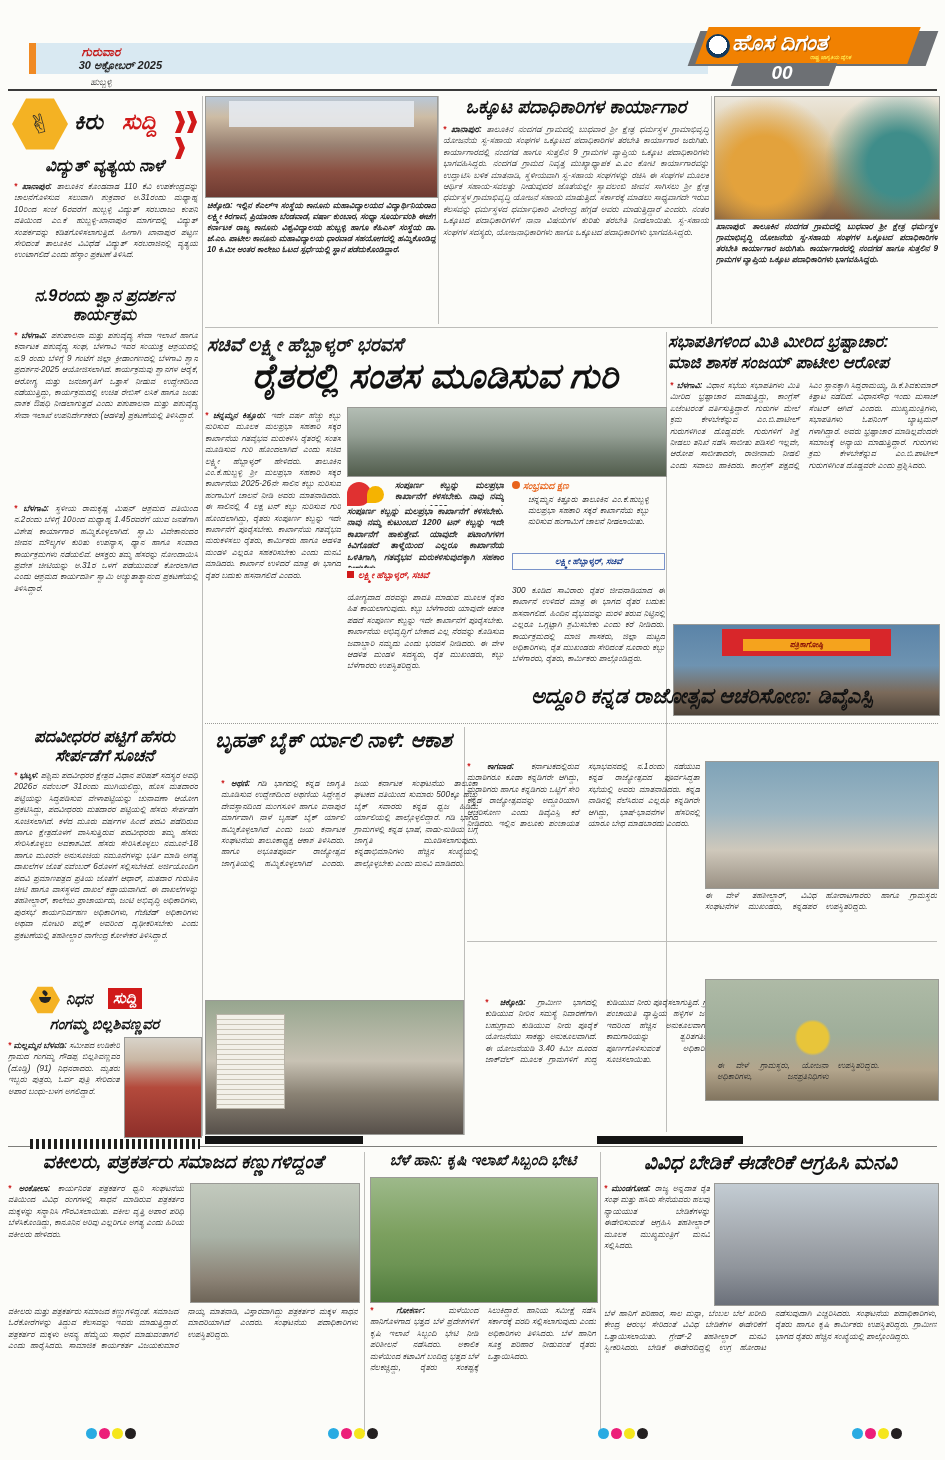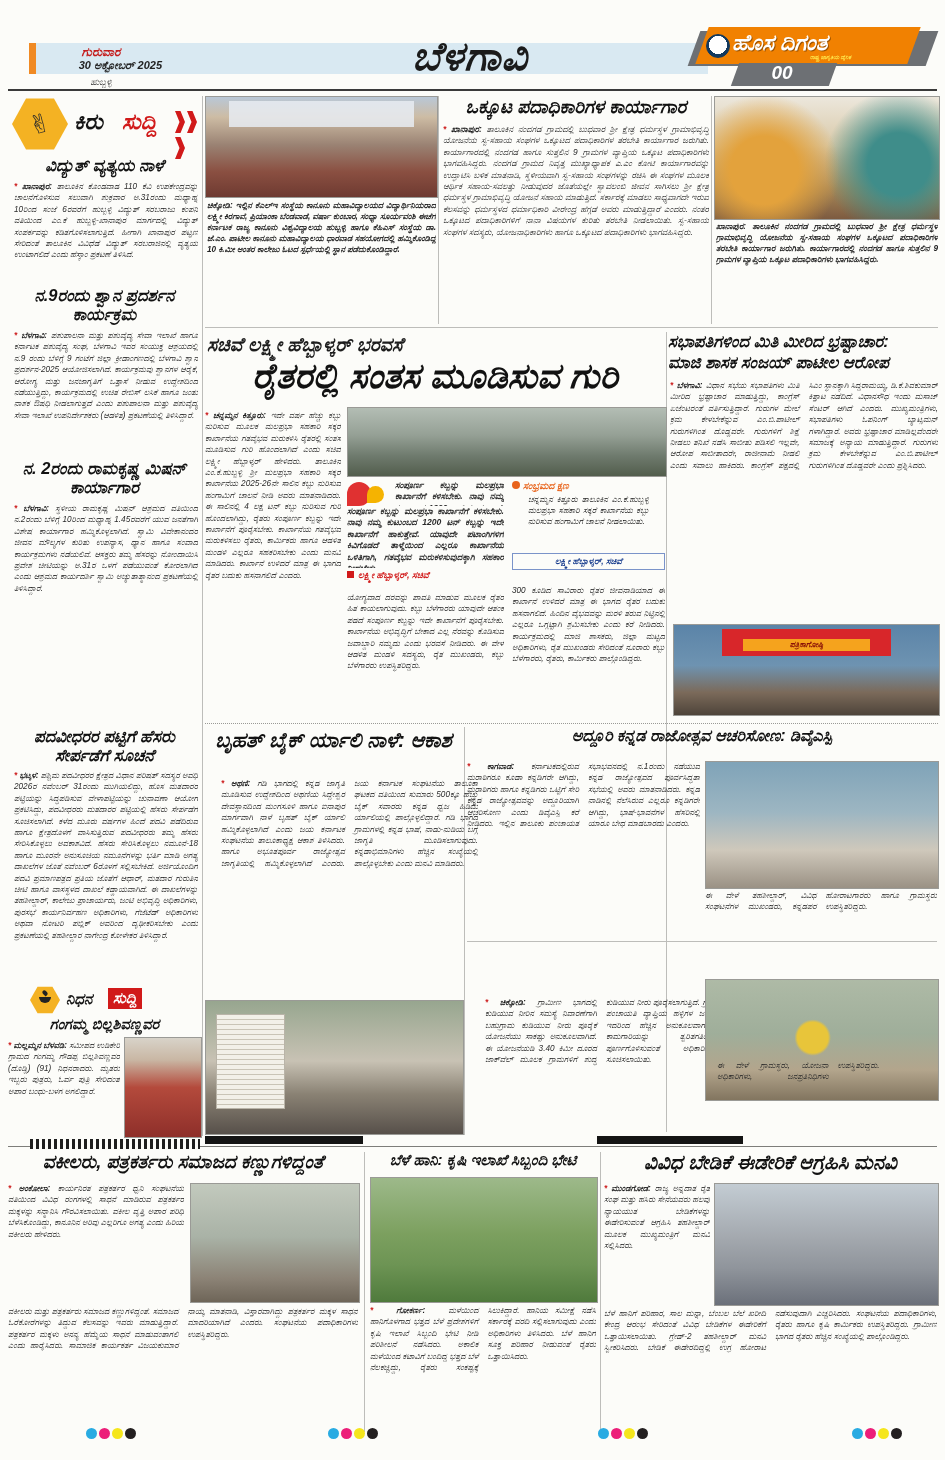--- a/index.html
+++ b/index.html
@@ -43,21 +43,20 @@
 </head>
 <body>
 
 <div id="page">
 
   <div class="abs" style="left:36px;top:43px;width:672px;height:31px;background:#d9e9f2;"></div>
   <div class="abs" style="left:29px;top:43px;width:7px;height:31px;background:#f08a24;"></div>
   <div class="abs" style="left:46px;top:45px;width:110px;text-align:center;font-size:12px;font-weight:700;color:#c41c1c;">ಗುರುವಾರ</div>
   <div class="abs" style="left:40px;top:59px;width:122px;text-align:right;font-size:11px;font-weight:700;color:#222;">30 ಅಕ್ಟೋಬರ್ 2025</div>
   <div class="abs" style="left:46px;top:77px;width:110px;text-align:center;font-size:9px;color:#333;">ಹುಬ್ಬಳ್ಳಿ</div>
-  <div class="abs" style="left:250px;top:34px;width:440px;text-align:center;font-size:40px;font-weight:800;color:#1b1b1b;letter-spacing:1px;">ಬೆಳಗಾವಿ</div>
 
   <div class="abs" style="left:694px;top:31px;width:238px;height:35px;background:#6d7074;transform:skewX(-20deg);"></div>
   <div class="abs" style="left:702px;top:27px;width:212px;height:37px;background:#f18101;transform:skewX(-20deg);"></div>
   <div class="abs" style="left:735px;top:63px;width:98px;height:23px;background:#6d7074;transform:skewX(-20deg);"></div>
   <div class="abs" style="left:706px;top:34px;width:22px;height:22px;border-radius:50%;background:radial-gradient(circle at 50% 45%,#fff 0 55%,#12395e 56% 100%);border:1px solid #12395e;"></div>
   <div class="abs" style="left:732px;top:30px;width:180px;font-size:22px;font-weight:800;color:#ffffff;text-shadow:1px 1px 0 #9a5200;">ಹೊಸ ದಿಗಂತ</div>
   <div class="abs" style="left:810px;top:54px;width:100px;font-size:5.5px;font-weight:700;color:#ffe94d;">ರಾಷ್ಟ್ರ ಜಾಗೃತಿಯ ದೈನಿಕ</div>
   <div class="abs" style="left:752px;top:62px;width:60px;text-align:center;font-size:19px;font-weight:800;color:#ffffff;">00</div>
   <div class="abs" style="left:8px;top:89px;width:929px;height:2px;background:#3a3a3a;"></div>
 
@@ -89,21 +88,20 @@
     <span class="dl">ಖಾನಾಪುರ:</span>
     <span>ತಾಲೂಕಿನ ಕೊಂಡವಾಡ 110 ಕೆವಿ ಉಪಕೇಂದ್ರವನ್ನು ಚಾಲನೆಗೊಳಿಸುವ ಸಲುವಾಗಿ ಶುಕ್ರವಾರ ಅ.31ರಂದು ಮಧ್ಯಾಹ್ನ 10ರಿಂದ ಸಂಜೆ 6ರವರೆಗೆ ಹುಬ್ಬಳ್ಳಿ ವಿದ್ಯುತ್ ಸರಬರಾಜು ಕಂಪನಿ ವತಿಯಿಂದ ಎಂ.ಕೆ ಹುಬ್ಬಳ್ಳಿ-ಖಾನಾಪುರ ಮಾರ್ಗದಲ್ಲಿ ವಿದ್ಯುತ್ ಸಂಪರ್ಕವನ್ನು ಕಡಿತಗೊಳಿಸಲಾಗುತ್ತಿದೆ. ಹೀಗಾಗಿ ಖಾನಾಪುರ ಪಟ್ಟಣ ಸೇರಿದಂತೆ ತಾಲೂಕಿನ ವಿವಿಧೆಡೆ ವಿದ್ಯುತ್ ಸರಬರಾಜಿನಲ್ಲಿ ವ್ಯತ್ಯಯ ಉಂಟಾಗಲಿದೆ ಎಂದು ಹೆಸ್ಕಾಂ ಪ್ರಕಟಣೆ ತಿಳಿಸಿದೆ.</span>
   </p>
 
   <div class="abs hl" style="left:8px;top:286px;width:193px;height:41px;font-size:16.5px;">ನ.9ರಂದು ಶ್ವಾನ ಪ್ರದರ್ಶನ ಕಾರ್ಯಕ್ರಮ</div>
   <p class="abs body" style="left:14px;top:330px;width:184px;height:127px;margin:0;">
     <span class="dl">ಬೆಳಗಾವಿ:</span>
     <span>ಪಶುಪಾಲನಾ ಮತ್ತು ಪಶುವೈದ್ಯ ಸೇವಾ ಇಲಾಖೆ ಹಾಗೂ ಕರ್ನಾಟಕ ಪಶುವೈದ್ಯ ಸಂಘ, ಬೆಳಗಾವಿ ಇವರ ಸಂಯುಕ್ತ ಆಶ್ರಯದಲ್ಲಿ ನ.9 ರಂದು ಬೆಳಿಗ್ಗೆ 9 ಗಂಟೆಗೆ ಜಿಲ್ಲಾ ಕ್ರೀಡಾಂಗಣದಲ್ಲಿ ಬೆಳಗಾವಿ ಶ್ವಾನ ಪ್ರದರ್ಶನ-2025 ಆಯೋಜಿಸಲಾಗಿದೆ. ಕಾರ್ಯಕ್ರಮವು ಶ್ವಾನಗಳ ಆರೈಕೆ, ಆರೋಗ್ಯ ಮತ್ತು ಜನಜಾಗೃತಿಗೆ ಒತ್ತಾಸೆ ನೀಡುವ ಉದ್ದೇಶದಿಂದ ನಡೆಯುತ್ತಿದ್ದು, ಕಾರ್ಯಕ್ರಮದಲ್ಲಿ ಉಚಿತ ರೇಬಿಸ್ ಲಸಿಕೆ ಹಾಗೂ ಜಂತು ನಾಶಕ ಔಷಧಿ ನೀಡಲಾಗುತ್ತದೆ ಎಂದು ಪಶುಪಾಲನಾ ಮತ್ತು ಪಶುವೈದ್ಯ ಸೇವಾ ಇಲಾಖೆ ಉಪನಿರ್ದೇಶಕರು (ಆಡಳಿತ) ಪ್ರಕಟಣೆಯಲ್ಲಿ ತಿಳಿಸಿದ್ದಾರೆ.</span>
   </p>
 
-  <div class="abs hl" style="left:8px;top:459px;width:193px;height:41px;font-size:16.5px;">ನ. 2ರಂದು ರಾಮಕೃಷ್ಣ ಮಿಷನ್ ಕಾರ್ಯಾಗಾರ</div>
   <p class="abs body" style="left:14px;top:503px;width:184px;height:220px;margin:0;">
     <span class="dl">ಬೆಳಗಾವಿ:</span>
     <span>ಸ್ಥಳೀಯ ರಾಮಕೃಷ್ಣ ಮಿಷನ್ ಆಶ್ರಮದ ವತಿಯಿಂದ ನ.2ರಂದು ಬೆಳಿಗ್ಗೆ 10ರಿಂದ ಮಧ್ಯಾಹ್ನ 1.45ರವರೆಗೆ ಯುವ ಜನತೆಗಾಗಿ ವಿಶೇಷ ಕಾರ್ಯಾಗಾರ ಹಮ್ಮಿಕೊಳ್ಳಲಾಗಿದೆ. ಸ್ವಾಮಿ ವಿವೇಕಾನಂದರ ಜೀವನ ಮೌಲ್ಯಗಳ ಕುರಿತು ಉಪನ್ಯಾಸ, ಧ್ಯಾನ ಹಾಗೂ ಸಂವಾದ ಕಾರ್ಯಕ್ರಮಗಳು ನಡೆಯಲಿವೆ. ಆಸಕ್ತರು ತಮ್ಮ ಹೆಸರನ್ನು ನೋಂದಾಯಿಸಿ ಪ್ರವೇಶ ಚೀಟಿಯನ್ನು ಅ.31ರ ಒಳಗೆ ಪಡೆಯುವಂತೆ ಕೋರಲಾಗಿದೆ ಎಂದು ಆಶ್ರಮದ ಕಾರ್ಯದರ್ಶಿ ಸ್ವಾಮಿ ಅಚ್ಯುತಾತ್ಮಾನಂದ ಪ್ರಕಟಣೆಯಲ್ಲಿ ತಿಳಿಸಿದ್ದಾರೆ.</span>
   </p>
 
   <div class="abs hl" style="left:8px;top:727px;width:193px;height:41px;font-size:16.5px;">ಪದವೀಧರರ ಪಟ್ಟಿಗೆ ಹೆಸರು ಸೇರ್ಪಡೆಗೆ ಸೂಚನೆ</div>
   <p class="abs body" style="left:14px;top:770px;width:184px;height:212px;margin:0;">
     <span class="dl">ಭಟ್ಕಳ:</span>
     <span>ಪಶ್ಚಿಮ ಪದವೀಧರರ ಕ್ಷೇತ್ರದ ವಿಧಾನ ಪರಿಷತ್ ಸದಸ್ಯರ ಅವಧಿ 2026ರ ನವೆಂಬರ್ 31ರಂದು ಮುಗಿಯಲಿದ್ದು, ಹೊಸ ಮತದಾರರ ಪಟ್ಟಿಯನ್ನು ಸಿದ್ಧಪಡಿಸುವ ವೇಳಾಪಟ್ಟಿಯನ್ನು ಚುನಾವಣಾ ಆಯೋಗ ಪ್ರಕಟಿಸಿದ್ದು, ಪದವೀಧರರು ಮತದಾರರ ಪಟ್ಟಿಯಲ್ಲಿ ಹೆಸರು ಸೇರ್ಪಡೆಗೆ ಸೂಚಿಸಲಾಗಿದೆ. ಕಳೆದ ಮೂರು ವರ್ಷಗಳ ಹಿಂದೆ ಪದವಿ ಪಡೆದಿರುವ ಹಾಗೂ ಕ್ಷೇತ್ರದೊಳಗೆ ವಾಸಿಸುತ್ತಿರುವ ಪದವೀಧರರು ತಮ್ಮ ಹೆಸರು ಸೇರಿಸಿಕೊಳ್ಳಲು ಅವಕಾಶವಿದೆ. ಹೆಸರು ಸೇರಿಸಿಕೊಳ್ಳಲು ನಮೂನೆ-18 ಹಾಗೂ ಮೂರನೇ ಅನುಸೂಚಿಯ ನಮೂನೆಗಳನ್ನು ಭರ್ತಿ ಮಾಡಿ ಅಗತ್ಯ ದಾಖಲೆಗಳ ಜೊತೆ ನವೆಂಬರ್ 6ರೊಳಗೆ ಸಲ್ಲಿಸಬೇಕಿದೆ. ಅರ್ಜಿಯೊಂದಿಗೆ ಪದವಿ ಪ್ರಮಾಣಪತ್ರದ ಪ್ರತಿಯ ಜೊತೆಗೆ ಆಧಾರ್, ಮತದಾರ ಗುರುತಿನ ಚೀಟಿ ಹಾಗೂ ವಾಸಸ್ಥಳದ ದಾಖಲೆ ಕಡ್ಡಾಯವಾಗಿದೆ. ಈ ದಾಖಲೆಗಳನ್ನು ತಹಶೀಲ್ದಾರ್, ಕಾಲೇಜು ಪ್ರಾಚಾರ್ಯರು, ಜಂಟಿ ಅಭಿವೃದ್ಧಿ ಅಧಿಕಾರಿಗಳು, ಪುರಸಭೆ ಕಾರ್ಯನಿರ್ವಹಣ ಅಧಿಕಾರಿಗಳು, ಗೆಜೆಟೆಡ್ ಅಧಿಕಾರಿಗಳು ಅಥವಾ ನೋಟರಿ ಪಬ್ಲಿಕ್ ಅವರಿಂದ ದೃಢೀಕರಿಸಬೇಕು ಎಂದು ಪ್ರಕಟಣೆಯಲ್ಲಿ ತಹಶೀಲ್ದಾರ ನಾಗೇಂದ್ರ ಕೋಳೇಕರ ತಿಳಿಸಿದ್ದಾರೆ.</span>
   </p>
@@ -186,21 +184,21 @@
   <div class="abs hl" style="left:205px;top:728px;width:257px;height:28px;font-size:20.5px;">ಬೃಹತ್ ಬೈಕ್ ರ್ಯಾಲಿ ನಾಳೆ: ಆಕಾಶ</div>
   <p class="abs body cols2" style="left:205px;top:762px;width:257px;height:234px;margin:16px;">
     <span class="dl">ಅಥಣಿ:</span>
     <span>ಗಡಿ ಭಾಗದಲ್ಲಿ ಕನ್ನಡ ಜಾಗೃತಿ ಮೂಡಿಸುವ ಉದ್ದೇಶದಿಂದ ಅಥಣಿಯ ಸಿದ್ದೇಶ್ವರ ದೇವಸ್ಥಾನದಿಂದ ಮಂಗಸೂಳಿ ಹಾಗೂ ಐನಾಪುರ ಮಾರ್ಗವಾಗಿ ನಾಳೆ ಬೃಹತ್ ಬೈಕ್ ರ್ಯಾಲಿ ಹಮ್ಮಿಕೊಳ್ಳಲಾಗಿದೆ ಎಂದು ಜಯ ಕರ್ನಾಟಕ ಸಂಘಟನೆಯ ತಾಲೂಕಾಧ್ಯಕ್ಷ ಆಕಾಶ ತಿಳಿಸಿದರು. ಹಾಗೂ ಅಭೂತಪೂರ್ವ ರಾಜ್ಯೋತ್ಸವ ಜಾಗೃತಿಯಲ್ಲಿ ಹಮ್ಮಿಕೊಳ್ಳಲಾಗಿದೆ ಎಂದರು. ಜಯ ಕರ್ನಾಟಕ ಸಂಘಟನೆಯ ತಾಲೂಕಾ ಘಟಕದ ವತಿಯಿಂದ ಸುಮಾರು 500ಕ್ಕೂ ಹೆಚ್ಚು ಬೈಕ್ ಸವಾರರು ಕನ್ನಡ ಧ್ವಜ ಹಿಡಿದು ರ್ಯಾಲಿಯಲ್ಲಿ ಪಾಲ್ಗೊಳ್ಳಲಿದ್ದಾರೆ. ಗಡಿ ಭಾಗದ ಗ್ರಾಮಗಳಲ್ಲಿ ಕನ್ನಡ ಭಾಷೆ, ನಾಡು-ನುಡಿಯ ಬಗ್ಗೆ ಜಾಗೃತಿ ಮೂಡಿಸಲಾಗುವುದು. ಕನ್ನಡಾಭಿಮಾನಿಗಳು ಹೆಚ್ಚಿನ ಸಂಖ್ಯೆಯಲ್ಲಿ ಪಾಲ್ಗೊಳ್ಳಬೇಕು ಎಂದು ಮನವಿ ಮಾಡಿದರು.</span>
   </p>
   <div class="photo p-rally" style="left:205px;top:1000px;width:257px;height:133px;">
     <div style="position:absolute;left:4%;top:10%;width:26%;height:70%;background:#f2f0e8;border:1px solid #b9b4a8;
                 background-image:repeating-linear-gradient(180deg,#f2f0e8 0 4px,#c9c4b6 4px 5px);"></div>
   </div>
 
-  <div class="abs hl" style="left:467px;top:727px;width:470px;height:28px;font-size:16px;">ಅದ್ದೂರಿ ಕನ್ನಡ ರಾಜೋತ್ಸವ ಆಚರಿಸೋಣ: ಡಿವೈಎಸ್ಪಿ</div>
+  <div class="abs hl" style="left:467px;top:684px;width:470px;height:28px;font-size:21px;">ಅದ್ದೂರಿ ಕನ್ನಡ ರಾಜೋತ್ಸವ ಆಚರಿಸೋಣ: ಡಿವೈಎಸ್ಪಿ</div>
   <p class="abs body cols2" style="left:467px;top:761px;width:233px;height:174px;margin:0;">
     <span class="dl">ಕಾಗವಾಡ:</span>
     <span>ಕರ್ನಾಟಕದಲ್ಲಿರುವ ಮರಾಠಿಗರೂ ಕೂಡಾ ಕನ್ನಡಿಗರೇ ಆಗಿದ್ದು, ಮರಾಠಿಗರು ಹಾಗೂ ಕನ್ನಡಿಗರು ಒಟ್ಟಿಗೆ ಸೇರಿ ಕನ್ನಡ ರಾಜ್ಯೋತ್ಸವವನ್ನು ಅದ್ದೂರಿಯಾಗಿ ಆಚರಿಸೋಣ ಎಂದು ಡಿವೈಎಸ್ಪಿ ಕರೆ ನೀಡಿದರು. ಇಲ್ಲಿನ ತಾಲೂಕು ಪಂಚಾಯತ ಸಭಾಭವನದಲ್ಲಿ ನ.1ರಂದು ನಡೆಯುವ ಕನ್ನಡ ರಾಜ್ಯೋತ್ಸವದ ಪೂರ್ವಸಿದ್ಧತಾ ಸಭೆಯಲ್ಲಿ ಅವರು ಮಾತನಾಡಿದರು. ಕನ್ನಡ ನಾಡಿನಲ್ಲಿ ನೆಲೆಸಿರುವ ಎಲ್ಲರೂ ಕನ್ನಡಿಗರೇ ಆಗಿದ್ದು, ಭಾಷೆ-ಭಾವನೆಗಳ ಹೆಸರಿನಲ್ಲಿ ಯಾರೂ ಬೇಧ ಮಾಡಬಾರದು ಎಂದರು.</span>
   </p>
   <div class="photo p-hall" style="left:705px;top:761px;width:232px;height:126px;"></div>
   <p class="abs body cols2" style="left:705px;top:890px;width:232px;height:46px;margin:0;">ಈ ವೇಳೆ ತಹಶೀಲ್ದಾರ್, ವಿವಿಧ ಸಂಘಟನೆಗಳ ಮುಖಂಡರು, ಕನ್ನಡಪರ ಹೋರಾಟಗಾರರು ಹಾಗೂ ಗ್ರಾಮಸ್ಥರು ಉಪಸ್ಥಿತರಿದ್ದರು.</p>
 
   <p class="abs body cols2" style="left:467px;top:979px;width:233px;height:156px;margin:18px;">
     <span class="dl">ಚಿಕ್ಕೋಡಿ:</span>
     <span>ಗ್ರಾಮೀಣ ಭಾಗದಲ್ಲಿ ಕುಡಿಯುವ ನೀರಿನ ಸಮಸ್ಯೆ ನಿವಾರಣೆಗಾಗಿ ಬಹುಗ್ರಾಮ ಕುಡಿಯುವ ನೀರು ಪೂರೈಕೆ ಯೋಜನೆಯು ಸಾಕಷ್ಟು ಅನುಕೂಲವಾಗಿದೆ. ಈ ಯೋಜನೆಯಡಿ 3.40 ಕಿಮೀ ದೂರದ ಜಾಕ್‌ವೆಲ್ ಮೂಲಕ ಗ್ರಾಮಗಳಿಗೆ ಶುದ್ಧ ಕುಡಿಯುವ ನೀರು ಪೂರೈಸಲಾಗುತ್ತಿದೆ. ಗ್ರಾಮ ಪಂಚಾಯತಿ ವ್ಯಾಪ್ತಿಯ ಹಳ್ಳಿಗಳ ಜನರಿಗೆ ಇದರಿಂದ ಹೆಚ್ಚಿನ ಅನುಕೂಲವಾಗಲಿದೆ. ಕಾಮಗಾರಿಯನ್ನು ತ್ವರಿತಗತಿಯಲ್ಲಿ ಪೂರ್ಣಗೊಳಿಸುವಂತೆ ಅಧಿಕಾರಿಗಳಿಗೆ ಸೂಚಿಸಲಾಯಿತು.</span>

